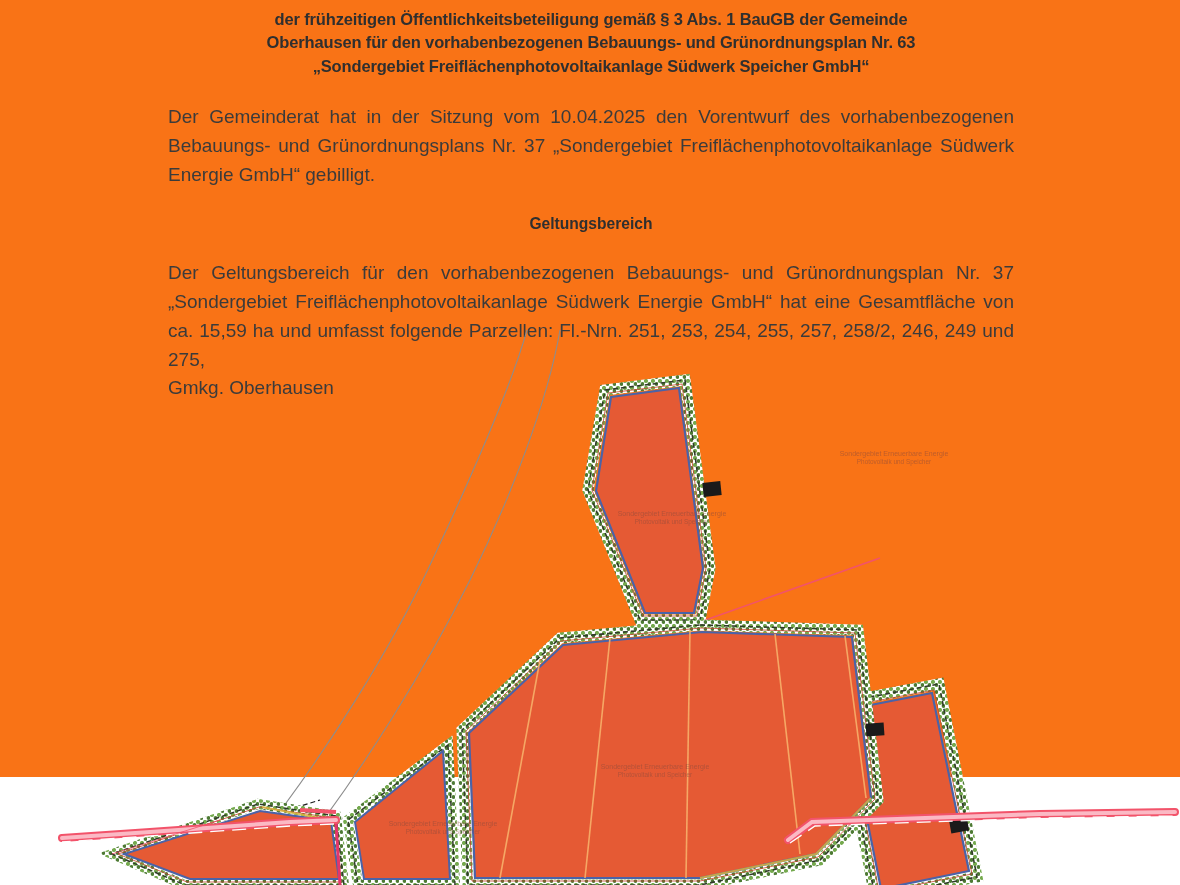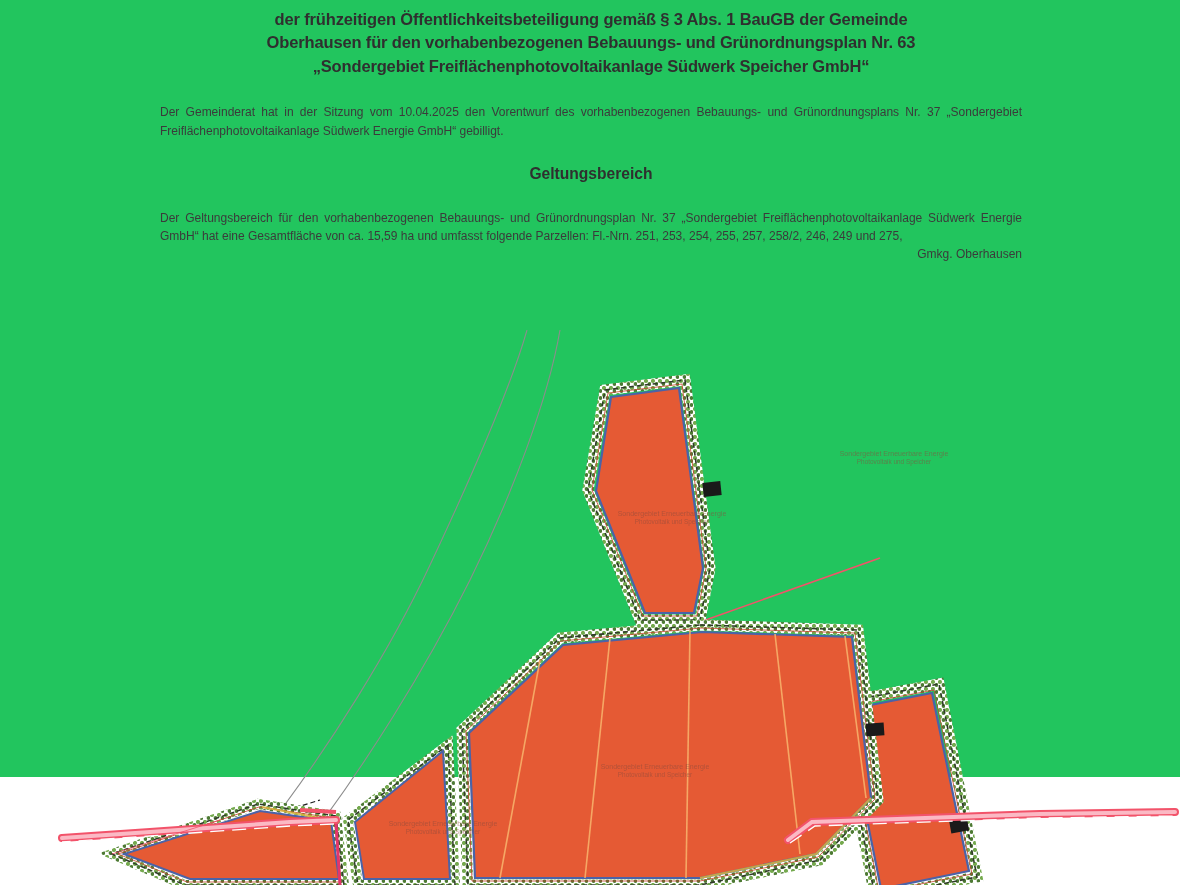--- a/index.html
+++ b/index.html
@@ -13,61 +13,61 @@
     height: 885px;
     overflow: hidden;
     font-family: "Liberation Sans", sans-serif;
     color: #3a3a3a;
     position: relative;
   }
   .page {
     position: relative;
     width: 1180px;
     height: 777px;
-    background: #22c55e;
+    background: #f97316;
   }
 
   
   .text-block {
     position: absolute;
     left: 160px;
     top: 8px;
     width: 862px;
   }
   .doc-title {
     font-size: 16.5px;
     font-weight: bold;
     line-height: 1.42;
     text-align: center;
     color: #2f2f2f;
     letter-spacing: -0.15px;
     margin: 0;
     filter: blur(0.18px);
   }
   .para {
-    font-size: 12px;
+    font-size: 19px;
     line-height: 1.52;
     text-align: justify;
     text-justify: inter-word;
     color: #3b3b3b;
-    margin: 0;
+    margin: 8px;
     filter: blur(0.2px);
   }
   .para-1 { margin-top: 25px; }
   .section-head {
     font-size: 15.6px;
     font-weight: bold;
     text-align: center;
     margin: 12px;
     margin-top: 25px;
     color: #2f2f2f;
     filter: blur(0.18px);
   }
   .para-2 { margin-top: 26px; }
-  .para .last-line { display: block; text-align: right; }
+  .para .last-line { display: block; text-align: left; }
 
   
   .map-wrap {
     position: absolute;
     left: 0;
     top: 330px;
     width: 1180px;
     height: 555px;
     overflow: hidden;
   }

